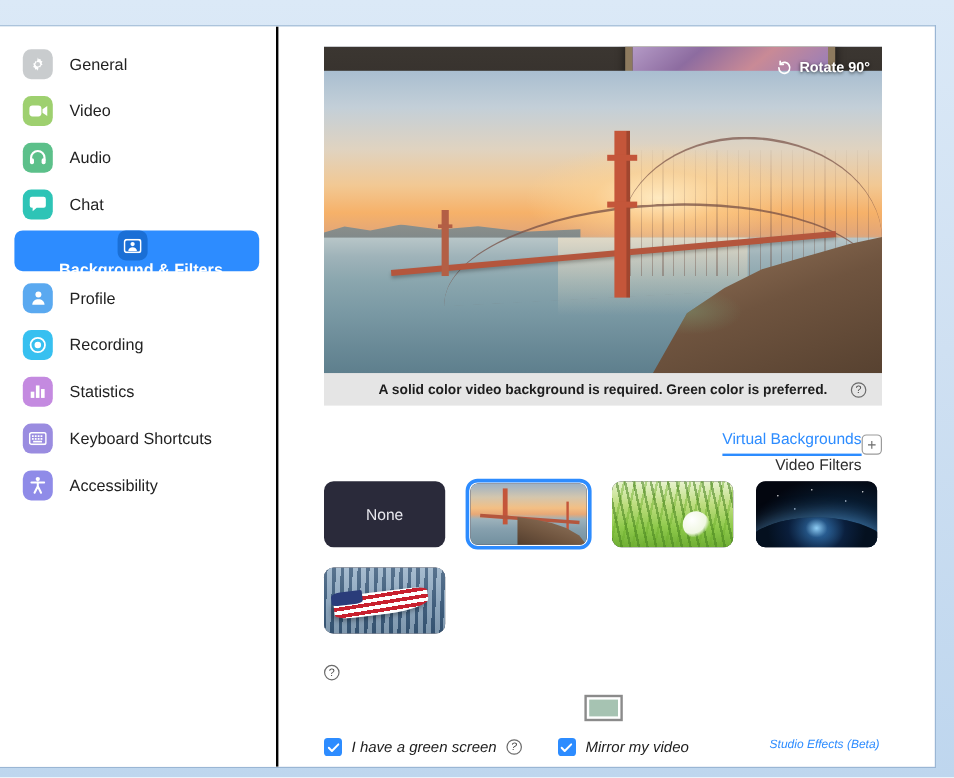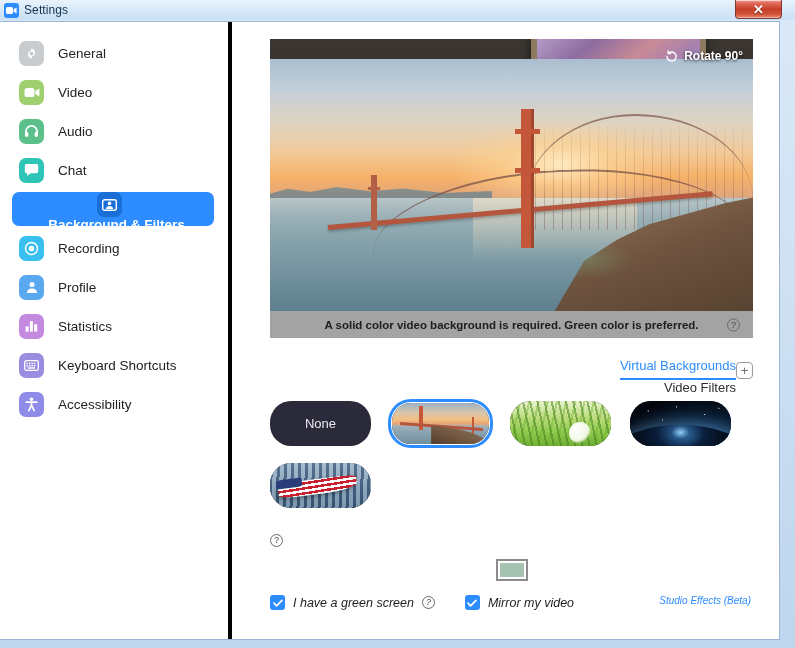--- a/index.html
+++ b/index.html
@@ -81,21 +81,21 @@
     border-left: none;
     display: flex;
     overflow: hidden;
   }
 
   
   .sidebar {
     width: 232px;
     flex: none;
     background: #ffffff;
-    border-right: 4px solid #000000;
+    border-right: 2px solid #000000;
     padding-top: 14px;
   }
 
   .side-item {
     display: flex;
     align-items: center;
     height: 34px;
     margin: 0 14px 5px 12px;
     padding-left: 7px;
     border-radius: 7px;
@@ -119,21 +119,21 @@
   }
   .side-item.active .side-label {
     color: #ffffff;
     font-weight: bold;
   }
 
   
   .content {
     flex: 1;
     position: relative;
-    padding: 17px 26px 0 38px;
+    padding: 17px 44px 0 38px;
   }
 
   
   .preview-wrap { position: relative; width: 100%; }
 
   .preview {
     position: relative;
     width: 100%;
     height: 272px;
     overflow: hidden;
@@ -290,21 +290,21 @@
     cursor: pointer;
     z-index: 4;
   }
   .rotate-btn svg { display:block; }
 
   
   .notice {
     position: relative;
     width: 100%;
     height: 27px;
-    background: #a3a3a3;
+    background: #e5e5e5;
     display: flex;
     align-items: center;
     justify-content: center;
   }
   .notice-text {
     font-size: 11.5px;
     font-weight: bold;
     color: #1d1d1d;
   }
   .notice-help {
@@ -363,22 +363,22 @@
 
   
   .thumbs {
     display: flex;
     flex-wrap: wrap;
     gap: 17px 19px;
     margin-top: 19px;
   }
   .thumb {
     width: 101px;
-    height: 45px;
-    border-radius: 21px;
+    height: 55px;
+    border-radius: 8px;
     overflow: hidden;
     position: relative;
     cursor: pointer;
     background: #2a2a3a;
   }
   .thumb.selected {
     outline: 3px solid #2d8cff;
     outline-offset: -1px;
     border: 2px solid #ffffff;
   }
@@ -528,33 +528,20 @@
     color: #2d8cff;
     cursor: pointer;
     white-space: nowrap;
   }
 </style>
 </head>
 <body>
 
 <div class="window">
 
-  <div class="titlebar">
-    <span class="tb-app-icon">
-      <svg width="11" height="7" viewBox="0 0 11 7">
-        <rect x="0" y="0" width="7" height="7" rx="1.6" fill="#ffffff"></rect>
-        <path d="M7.6 2.3 L10.6 0.4 V6.6 L7.6 4.7 Z" fill="#ffffff"></path>
-      </svg>
-    </span>
-    <span class="tb-title">Settings</span>
-
-    <div class="tb-close">
-      <span>✕</span>
-    </div>
-  </div>
 
   <div class="client">
 
     <nav class="sidebar">
 
       <div class="side-item">
         <span class="side-ico" style="background:#c9ccce">
           <svg width="15" height="15" viewBox="0 0 24 24" fill="#ffffff">
             <path d="M12 3.2l1.1 2.2 2.4-.5.6 2.4 2.2 1.1-1.3 2.1 1.3 2.1-2.2 1.1-.6 2.4-2.4-.5L12 20.8l-1.1-2.2-2.4.5-.6-2.4L5.7 15.6 7 13.5 5.7 11.4l2.2-1.1.6-2.4 2.4.5z"></path>
             <circle cx="12" cy="12" r="3.1" fill="#c9ccce"></circle>
@@ -599,37 +586,37 @@
           <svg width="15" height="12" viewBox="0 0 15 12">
             <rect x="0.7" y="0.7" width="13.6" height="10.6" rx="2" fill="none" stroke="#ffffff" stroke-width="1.4"></rect>
             <circle cx="7.5" cy="4.4" r="1.8" fill="#ffffff"></circle>
             <path d="M3.9 10.1c0-2 1.7-3.1 3.6-3.1s3.6 1.1 3.6 3.1Z" fill="#ffffff"></path>
           </svg>
         </span>
         <span class="side-label">Background &amp; Filters</span>
       </div>
 
       <div class="side-item">
+        <span class="side-ico" style="background:#5aa9f0">
+          <svg width="14" height="14" viewBox="0 0 14 14">
+            <circle cx="7" cy="4.4" r="2.5" fill="#ffffff"></circle>
+            <path d="M1.9 13c0-2.9 2.3-4.6 5.1-4.6s5.1 1.7 5.1 4.6Z" fill="#ffffff"></path>
+          </svg>
+        </span>
+        <span class="side-label">Profile</span>
+      </div>
+
+      <div class="side-item">
         <span class="side-ico" style="background:#37c0f0">
           <svg width="15" height="15" viewBox="0 0 16 16">
             <circle cx="8" cy="8" r="6.4" fill="none" stroke="#ffffff" stroke-width="1.6"></circle>
             <circle cx="8" cy="8" r="2.9" fill="#ffffff"></circle>
           </svg>
         </span>
         <span class="side-label">Recording</span>
-      </div>
-
-      <div class="side-item">
-        <span class="side-ico" style="background:#5aa9f0">
-          <svg width="14" height="14" viewBox="0 0 14 14">
-            <circle cx="7" cy="4.4" r="2.5" fill="#ffffff"></circle>
-            <path d="M1.9 13c0-2.9 2.3-4.6 5.1-4.6s5.1 1.7 5.1 4.6Z" fill="#ffffff"></path>
-          </svg>
-        </span>
-        <span class="side-label">Profile</span>
       </div>
 
       <div class="side-item">
         <span class="side-ico" style="background:#c48ae0">
           <svg width="13" height="12" viewBox="0 0 13 12">
             <rect x="0.6" y="6.4" width="3" height="5.2" fill="#ffffff"></rect>
             <rect x="4.9" y="1.2" width="3" height="10.4" fill="#ffffff"></rect>
             <rect x="9.2" y="4.2" width="3" height="7.4" fill="#ffffff"></rect>
           </svg>
         </span>

